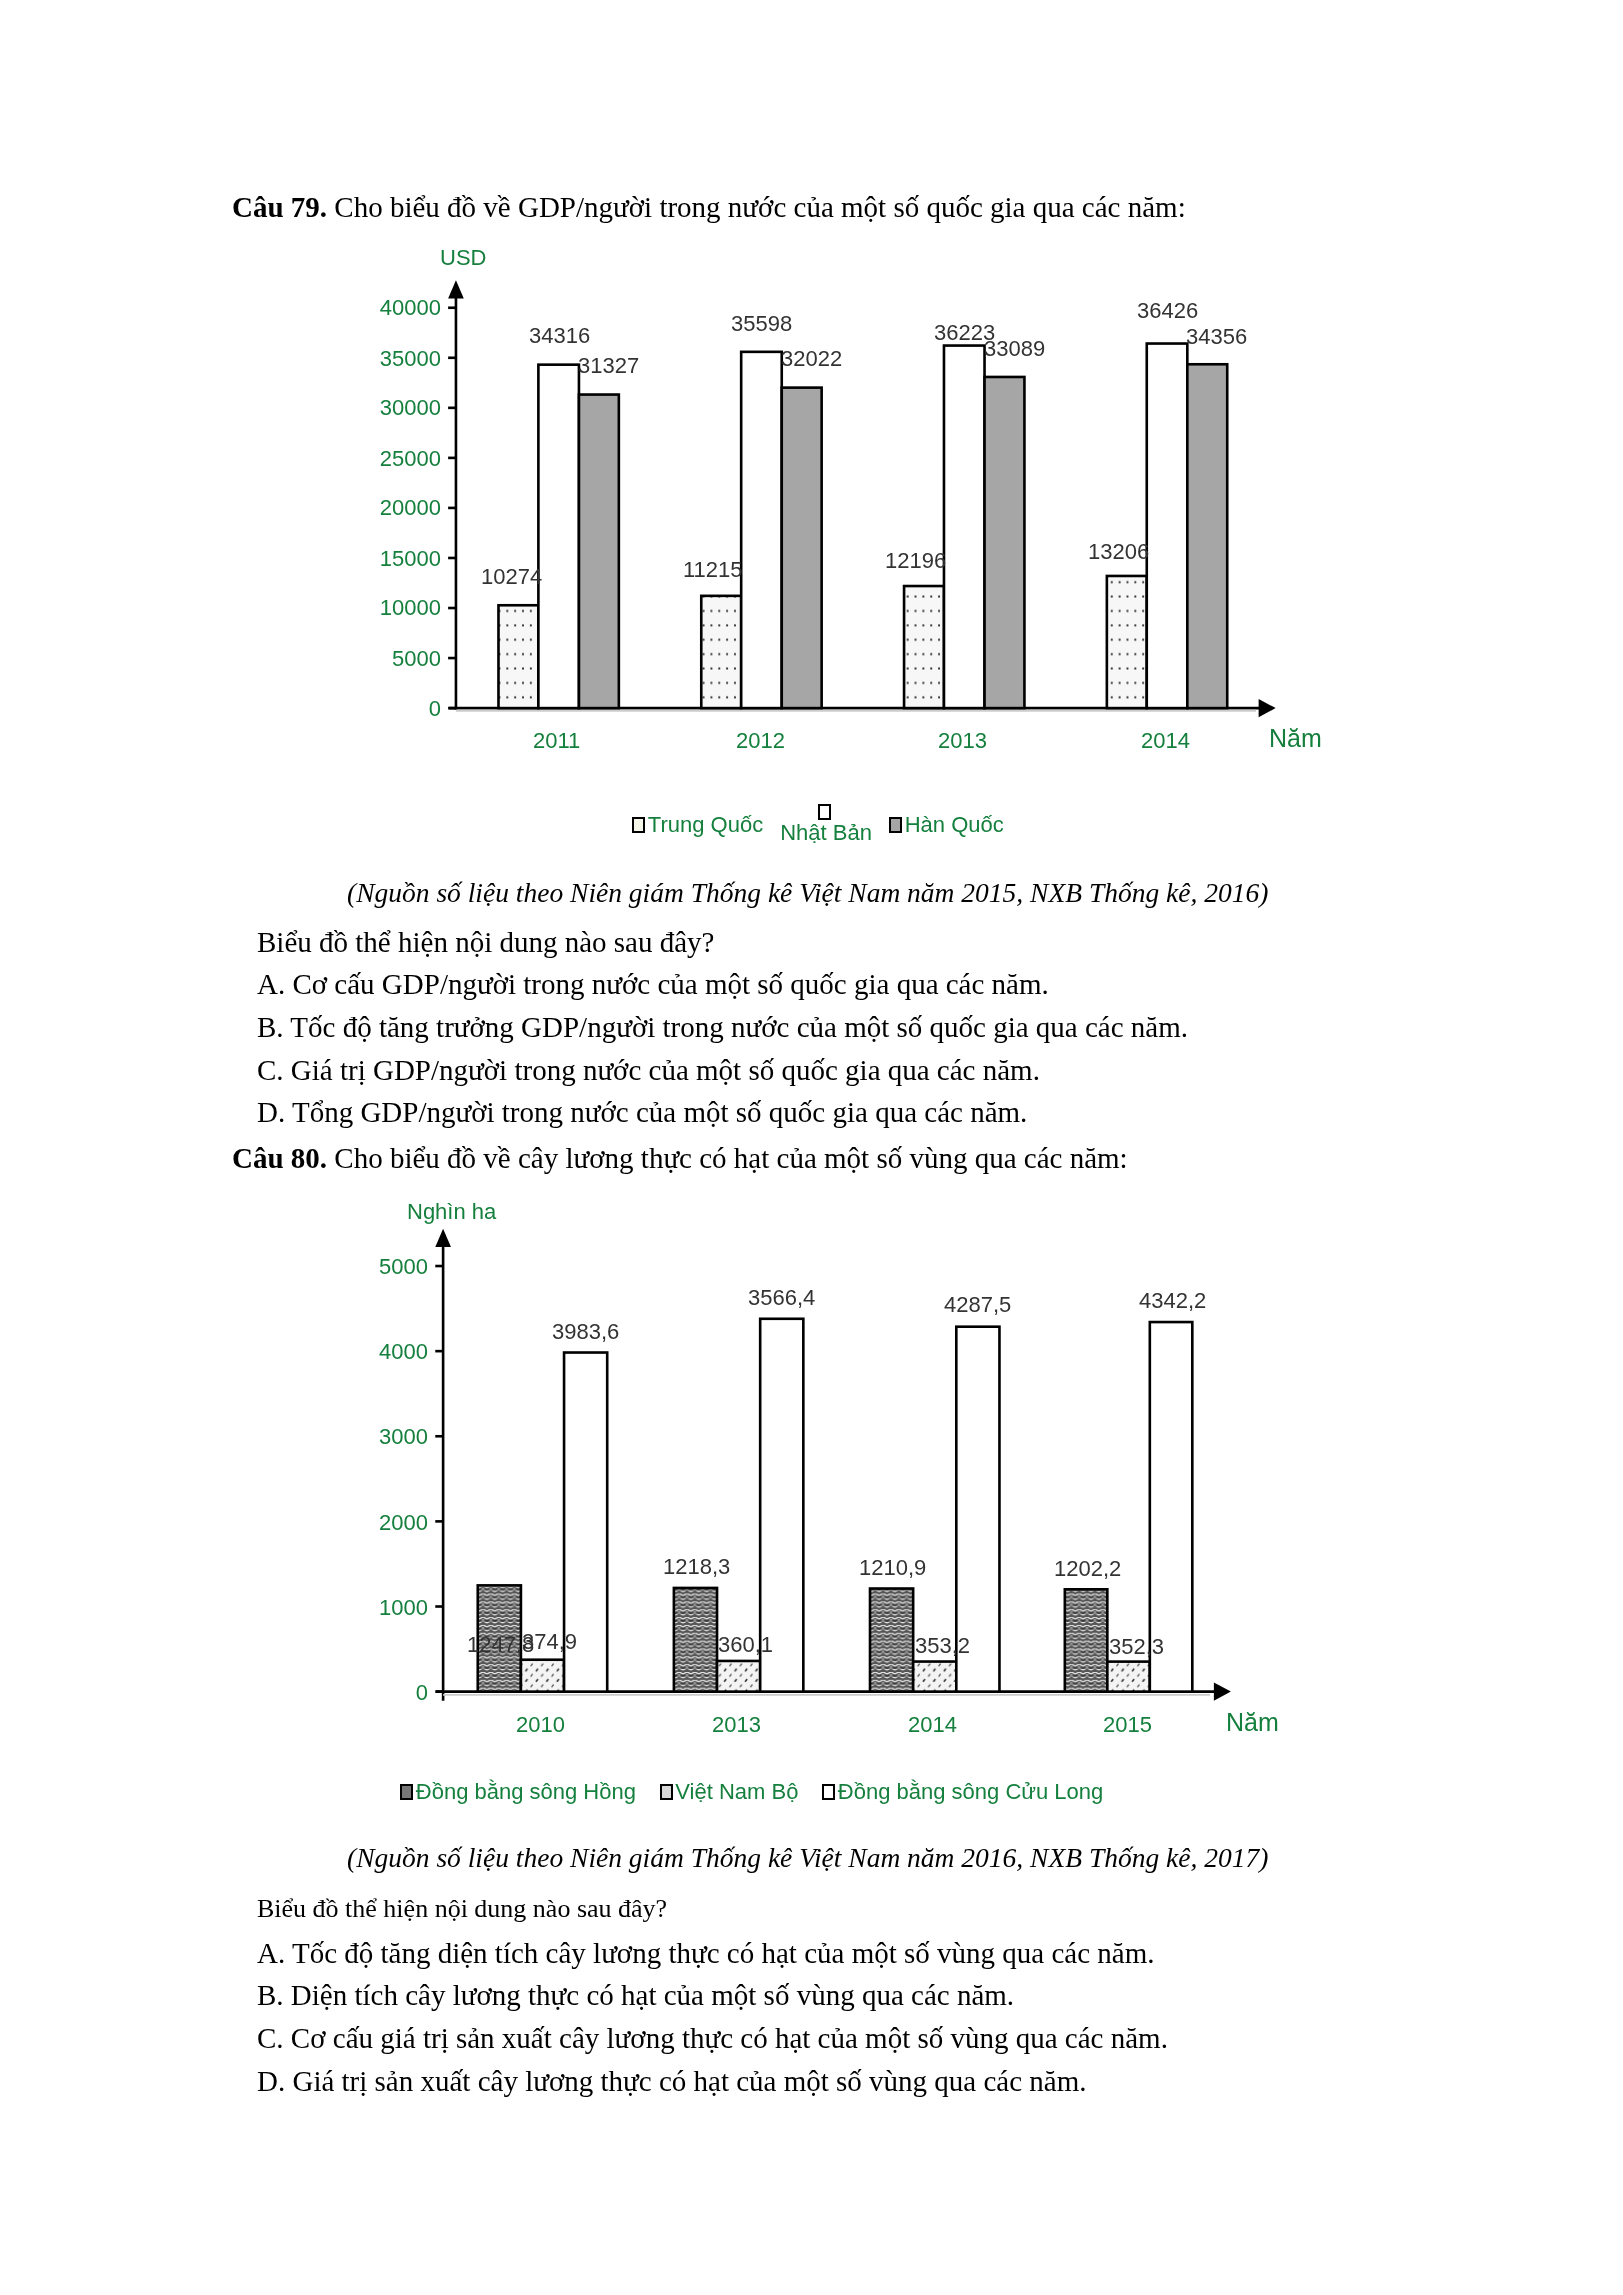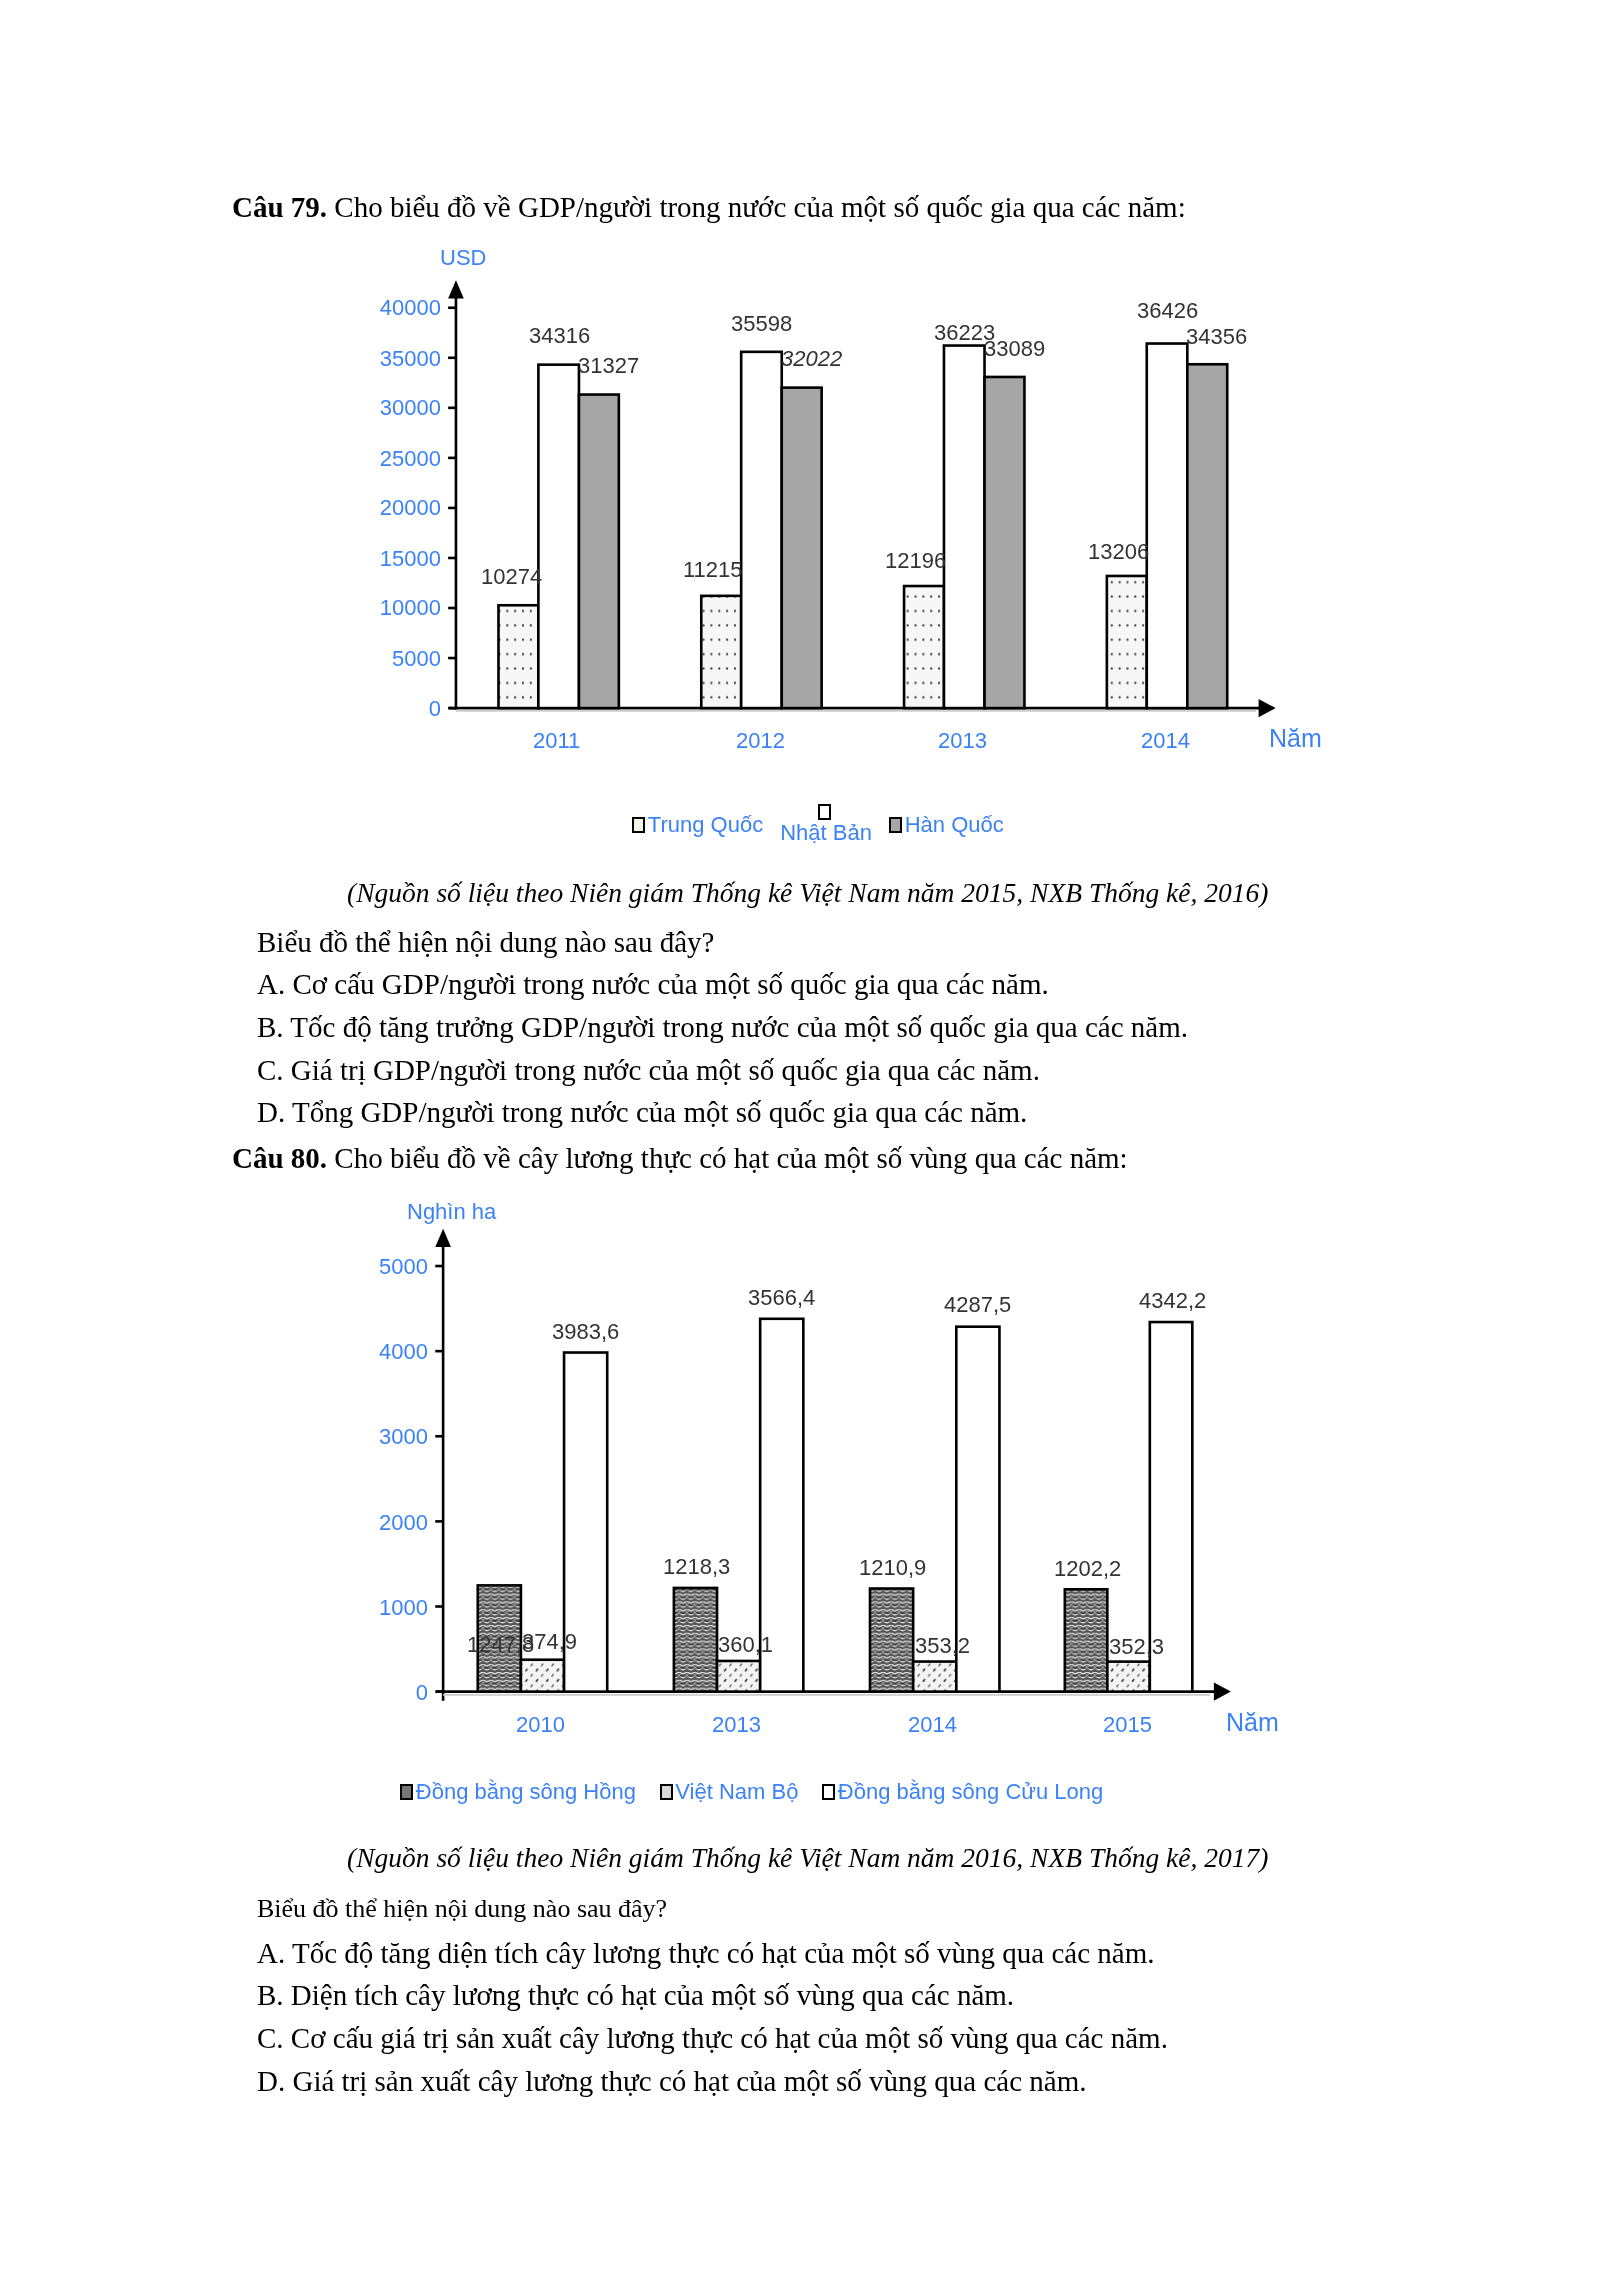--- a/index.html
+++ b/index.html
@@ -3,21 +3,21 @@
 <meta charset="utf-8">
 <style>
   html, body { margin: 0; padding: 0; background: #ffffff; }
   body { width: 1623px; height: 2295px; position: relative; overflow: hidden;
          font-family: "Liberation Serif", serif; color: #000; }
   .abs { position: absolute; }
   .q-title { font-size: 29px; white-space: nowrap; }
   .q-title b { font-weight: bold; }
   .src { font-size: 27.5px; font-style: italic; white-space: nowrap; }
   .line { font-size: 29px; white-space: nowrap; }
-  .chart-txt { font-family: "Liberation Sans", sans-serif; color: #3b82f6; font-size: 22px; white-space: nowrap; }
+  .chart-txt { font-family: "Liberation Sans", sans-serif; color: #15803d; font-size: 22px; white-space: nowrap; }
   .val { font-family: "Liberation Sans", sans-serif; color: #333333; font-size: 22px; white-space: nowrap; }
 </style>
 </head>
 <body>
 
 <div class="abs q-title" style="left:232px; top:191px;">
   <b>Câu 79.</b>
   <span>Cho biểu đồ về GDP/người trong nước của một số quốc gia qua các năm:</span>
 </div>
 
@@ -80,21 +80,21 @@
 <div class="abs chart-txt" style="right:1182px; top:395px;">30000</div>
 <div class="abs chart-txt" style="right:1182px; top:346px;">35000</div>
 <div class="abs chart-txt" style="right:1182px; top:295px;">40000</div>
 
 <div class="abs val" style="left:481px; top:564px;">10274</div>
 <div class="abs val" style="left:529px; top:323px;">34316</div>
 <div class="abs val" style="left:578px; top:353px;">31327</div>
 
 <div class="abs val" style="left:683px; top:557px;">11215</div>
 <div class="abs val" style="left:731px; top:311px;">35598</div>
-<div class="abs val" style="left:781px; top:346px;font-style:italic;">32022</div>
+<div class="abs val" style="left:781px; top:346px;">32022</div>
 
 <div class="abs val" style="left:885px; top:548px;">12196</div>
 <div class="abs val" style="left:934px; top:304px;margin-top:16px;">36223</div>
 <div class="abs val" style="left:984px; top:336px;">33089</div>
 
 <div class="abs val" style="left:1088px; top:539px;">13206</div>
 <div class="abs val" style="left:1137px; top:298px;">36426</div>
 <div class="abs val" style="left:1186px; top:324px;">34356</div>
 
 <div class="abs chart-txt" style="left:533px; top:728px;">2011</div>

